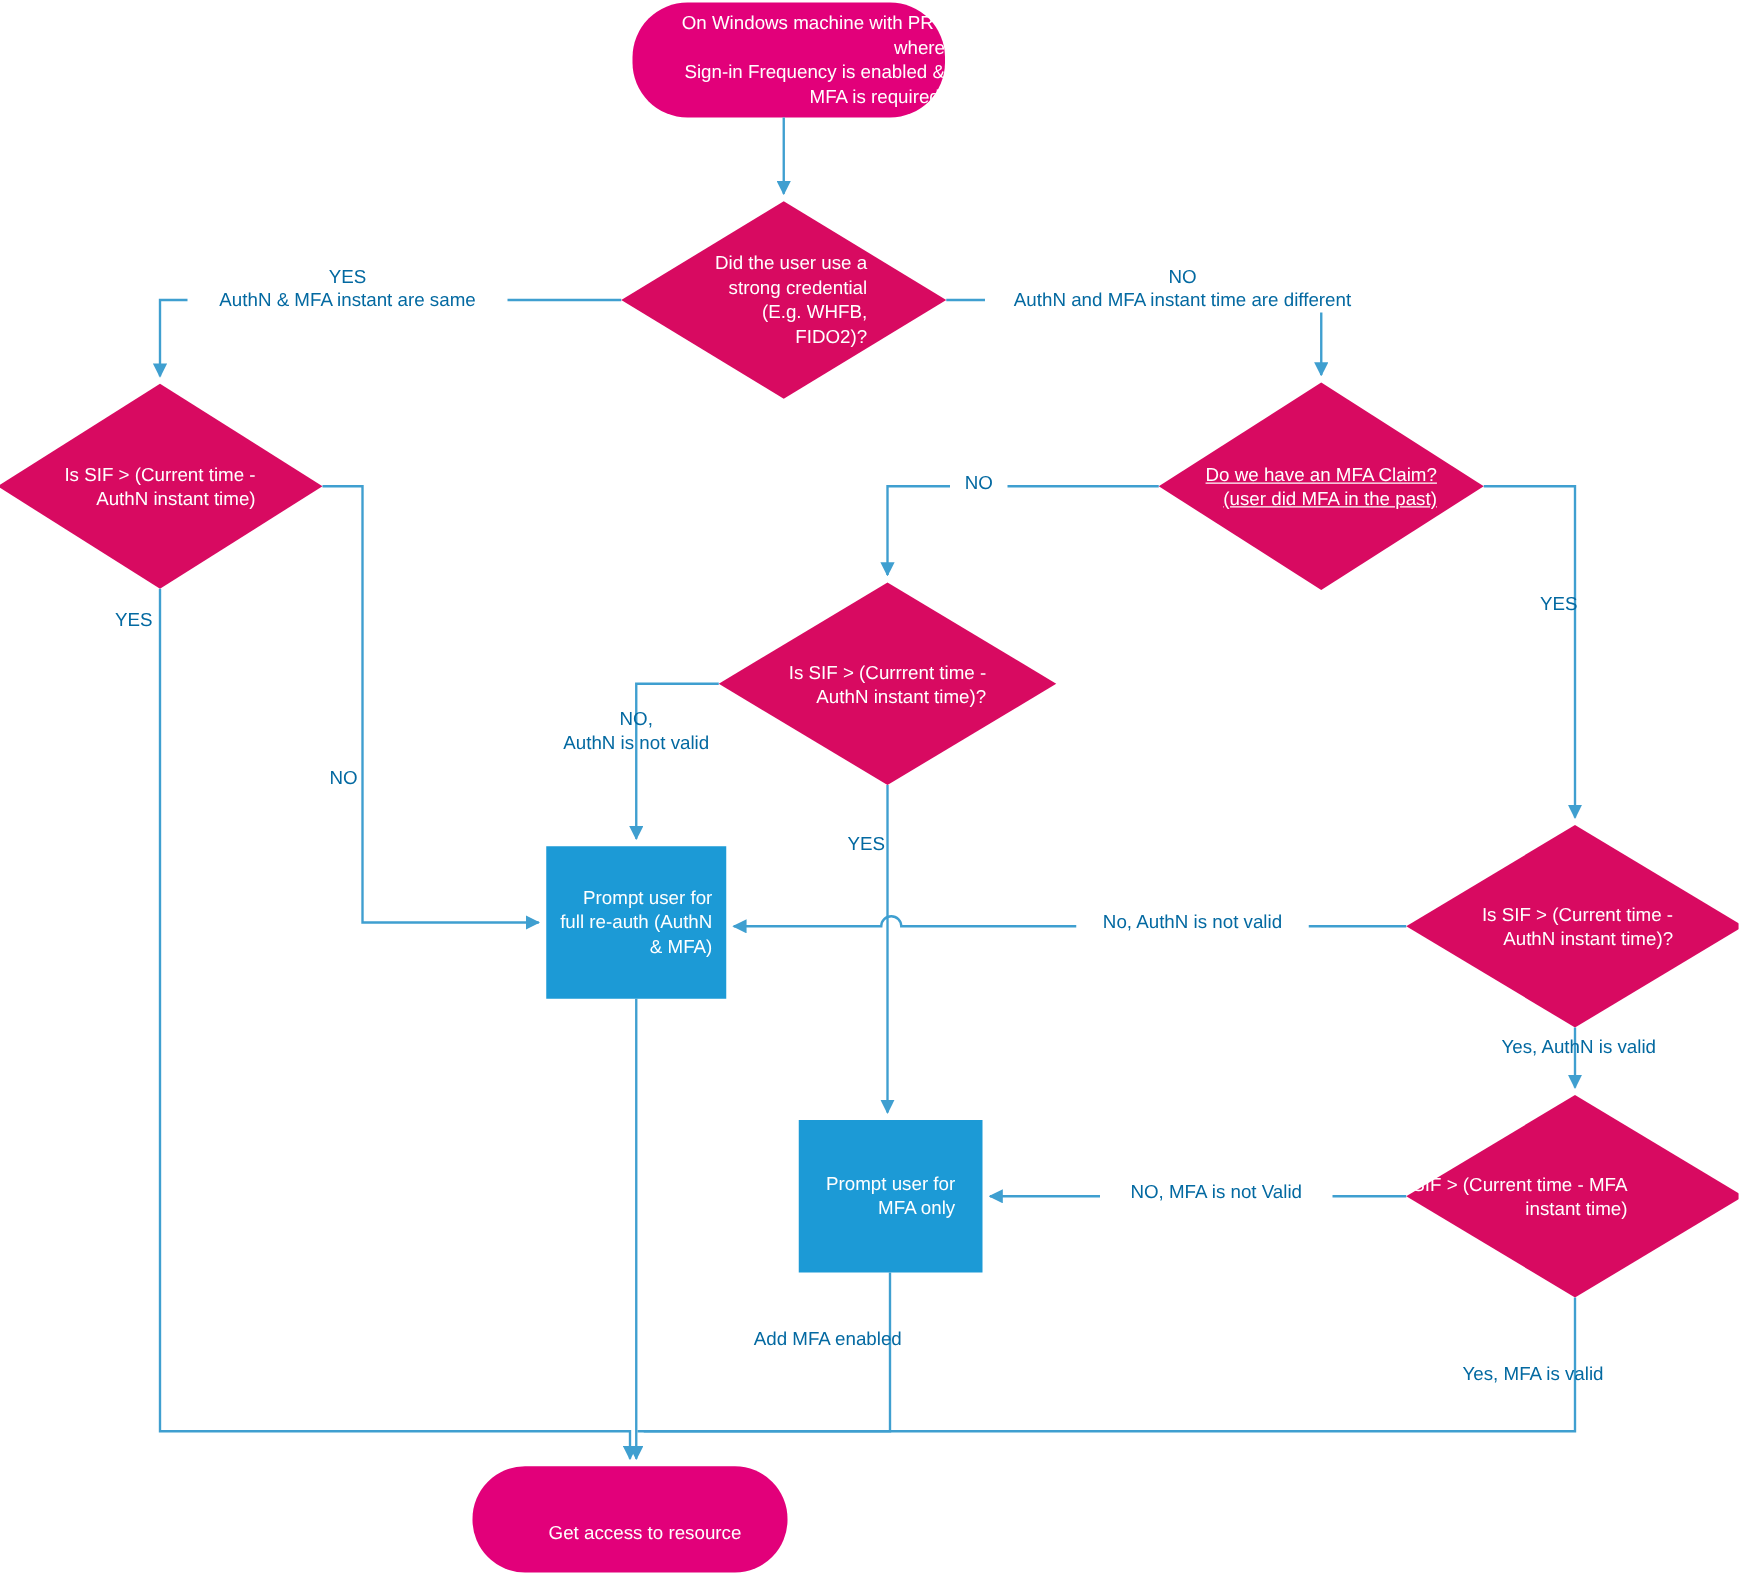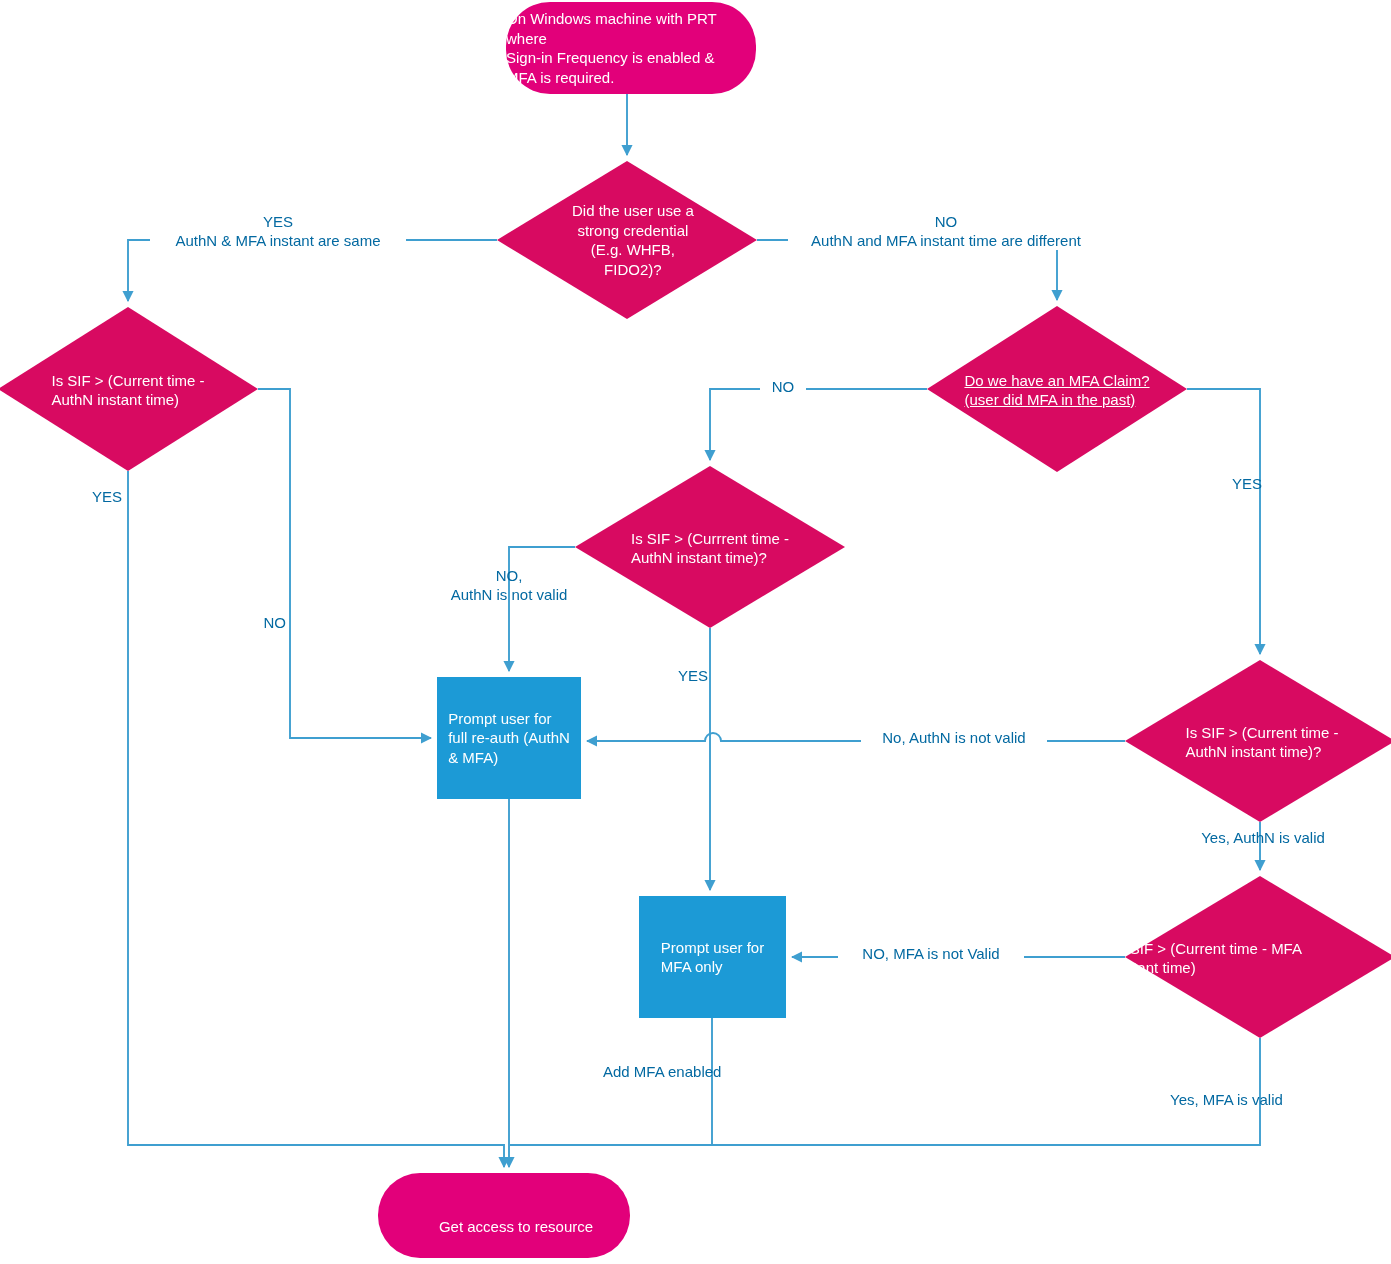--- a/index.html
+++ b/index.html
@@ -33,24 +33,24 @@
     color: #ffffff;
     font-family: "Liberation Sans", sans-serif;
     font-size: 15px;
     line-height: 1.30;
     white-space: pre-line;
     pointer-events: none;
     text-rendering: optimizeLegibility;
   }
   .node-text.align-left {
     justify-content: flex-start;
-    text-align: center;
+    text-align: right;
   }
   .node-text.align-center {
-    text-align: left;
+    text-align: right;
   }
   .edge-label {
     position: absolute;
     color: #0369a1;
     font-family: "Liberation Sans", sans-serif;
     font-size: 15px;
     line-height: 1.28;
     white-space: pre-line;
     text-align: center;
     background: #ffffff;
@@ -126,21 +126,21 @@
 
       <path d="M 1260 1038 L 1260 1145 L 510 1145"></path>
 
       <path d="M 509 799 L 509 1167" marker-end="url(#arrow)"></path>
 
       <path d="M 712 1018 L 712 1145 L 515 1145"></path>
 
     </g>
   </svg>
 
-  <div class="node-text align-left" style="left:506px; top:2px; width:250px; height:92px; justify-content:center; text-align:left;">On Windows machine with PRT where
+  <div class="node-text align-left" style="left:506px; top:2px; width:250px; height:92px; justify-content:center; text-align:right;">On Windows machine with PRT where
 Sign-in Frequency is enabled &amp;
 MFA is required.</div>
 
   <div class="node-text align-left" style="left:572px; top:190px; width:160px; height:100px;">Did the user use a
 strong credential
 (E.g. WHFB,
 FIDO2)?</div>
 
   <div class="node-text align-center" style="left:20px; top:362px; width:216px; height:56px;">Is SIF &gt; (Current time -
 AuthN instant time)</div>
@@ -182,21 +182,21 @@
 
   <div class="edge-label nb" style="left:412px; top:566px; width:194px;">NO,
 AuthN is not valid</div>
 
   <div class="edge-label nb" style="left:668px; top:666px; width:40px; text-align:right;">YES</div>
 
   <div class="edge-label" style="left:861px; top:728px; width:180px;">No, AuthN is not valid</div>
 
   <div class="edge-label nb" style="left:1173px; top:828px; width:180px; text-align:center;">Yes, AuthN is valid</div>
 
-  <div class="edge-label" style="left:838px; top:944px; width:180px;">NO, MFA is not Valid</div>
+  <div class="edge-label" style="left:880px; top:944px; width:180px;">NO, MFA is not Valid</div>
 
   <div class="edge-label nb" style="left:1170px; top:1062px; width:180px; text-align:left;margin-top:28px;">Yes, MFA is valid</div>
 
   <div class="edge-label nb" style="left:603px; top:1062px; width:180px; text-align:left;">Add MFA enabled</div>
 
   <div class="hit" style="left:506px; top:2px; width:250px; height:92px;"></div>
   <div class="hit" style="left:497px; top:161px; width:260px; height:158px;"></div>
   <div class="hit" style="left:0px; top:307px; width:258px; height:164px;"></div>
   <div class="hit" style="left:927px; top:306px; width:260px; height:166px;"></div>
   <div class="hit" style="left:575px; top:466px; width:270px; height:162px;"></div>

